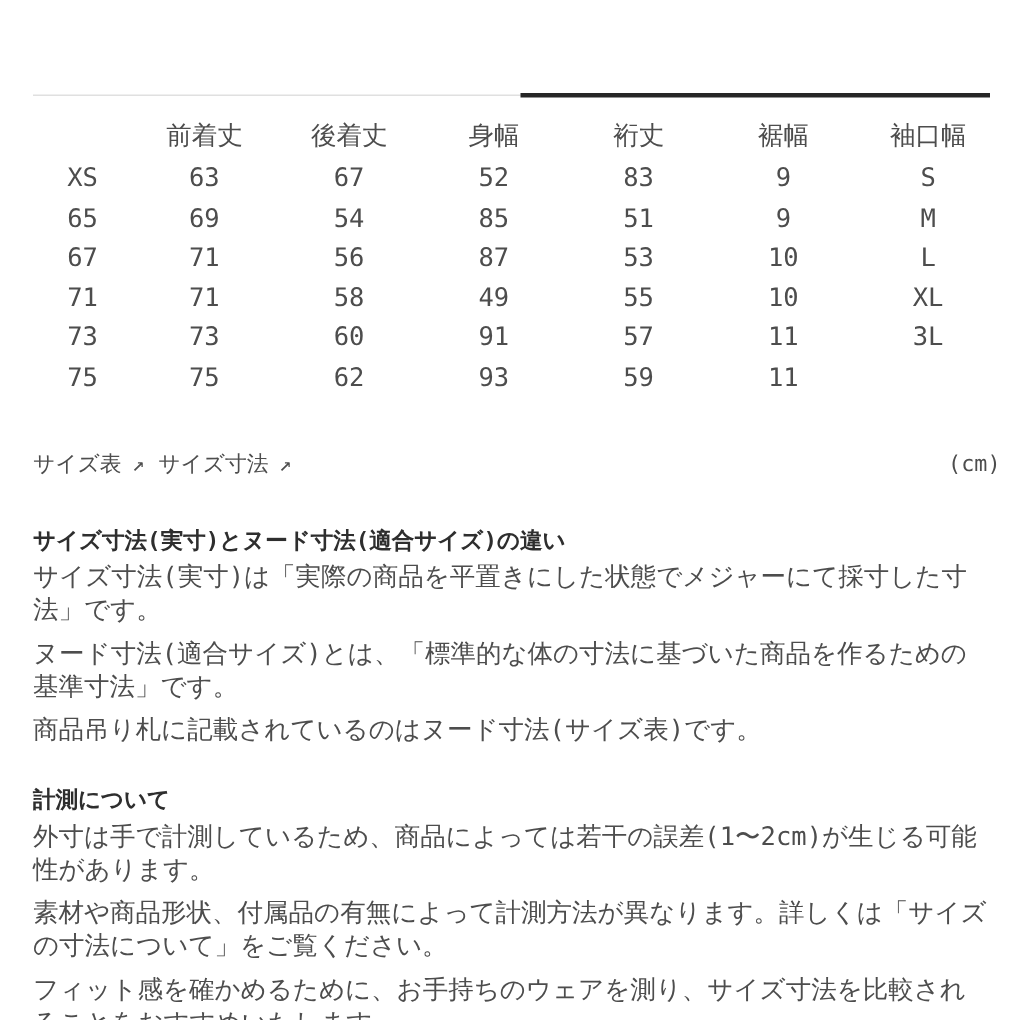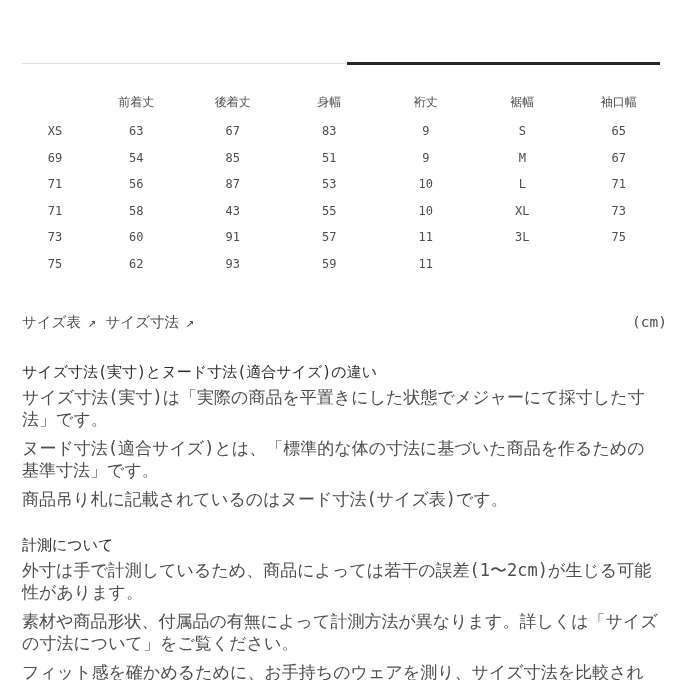--- a/index.html
+++ b/index.html
@@ -19,37 +19,37 @@
     overflow: hidden;
   }
   .page { padding-left: 22px; padding-right: 13px; }
 
   
   .scrollbar { position: relative; margin-top: 62px; height: 4px; width: 638px; }
   .scrollbar .track { position: absolute; top: 1px; left: 0; width: 100%; height: 1px; background: var(--scrollbar-track); }
   .scrollbar .thumb { position: absolute; top: 0; left: 325px; width: 313px; height: 3px; background: var(--scrollbar-thumb); }
 
   
-  .size-table { margin-top: 21px; display: grid; grid-template-columns: 66px repeat(6, 1fr); width: 645px; font-size: 12px; }
+  .size-table { margin-top: 9px; display: grid; grid-template-columns: 66px repeat(6, 1fr); width: 645px; font-size: 17px; }
   .st-cell { display: flex; align-items: center; justify-content: center; white-space: nowrap; }
   .st-cell.hdr { height: 31px; }
   .st-cell.row { height: 26.5px; }
 
   
   .links-row { margin-top: 34px; display: flex; align-items: flex-end; width: 645px; font-size: 14.5px; line-height: 22px; }
   .link { display: inline-flex; align-items: center; gap: 7px; color: var(--text-body); text-decoration: none; cursor: pointer; }
   .link + .link { margin-left: 9px; }
   .arrow { font-size: 14px; }
   .unit { margin-left: auto; }
 
   
   .text-col { width: 638px; }
   .section-1 { margin-top: 28px; }
   .section-2 { margin-top: 24px; }
-  h3 { font-size: 15px; font-weight: normal; color: var(--text-heading); line-height: 22px; margin-bottom: 3px; }
+  h3 { font-size: 15px; font-weight: bold; color: var(--text-heading); line-height: 22px; margin-bottom: 3px; }
   p { font-size: 17px; line-height: 22px; margin-bottom: 7px; }
 </style>
 </head>
 <body>
 
 <div class="page">
 
   <div class="scrollbar">
     <div class="track"></div>
     <div class="thumb"></div>
@@ -60,20 +60,21 @@
     <div class="st-cell hdr">前着丈</div>
     <div class="st-cell hdr">後着丈</div>
     <div class="st-cell hdr">身幅</div>
     <div class="st-cell hdr">裄丈</div>
     <div class="st-cell hdr">裾幅</div>
     <div class="st-cell hdr">袖口幅</div>
 
     <div class="st-cell row">XS</div>
     <div class="st-cell row">63</div>
     <div class="st-cell row">67</div>
+    <div class="st-cell row">52</div>
     <div class="st-cell row">83</div>
     <div class="st-cell row">9</div>
 
     <div class="st-cell row">S</div>
     <div class="st-cell row">65</div>
     <div class="st-cell row">69</div>
     <div class="st-cell row">54</div>
     <div class="st-cell row">85</div>
     <div class="st-cell row">51</div>
     <div class="st-cell row">9</div>
@@ -83,21 +84,21 @@
     <div class="st-cell row">71</div>
     <div class="st-cell row">56</div>
     <div class="st-cell row">87</div>
     <div class="st-cell row">53</div>
     <div class="st-cell row">10</div>
 
     <div class="st-cell row">L</div>
     <div class="st-cell row">71</div>
     <div class="st-cell row">71</div>
     <div class="st-cell row">58</div>
-    <div class="st-cell row">43</div>
+    <div class="st-cell row">49</div>
     <div class="st-cell row">55</div>
     <div class="st-cell row">10</div>
 
     <div class="st-cell row">XL</div>
     <div class="st-cell row">73</div>
     <div class="st-cell row">73</div>
     <div class="st-cell row">60</div>
     <div class="st-cell row">91</div>
     <div class="st-cell row">57</div>
     <div class="st-cell row">11</div>

